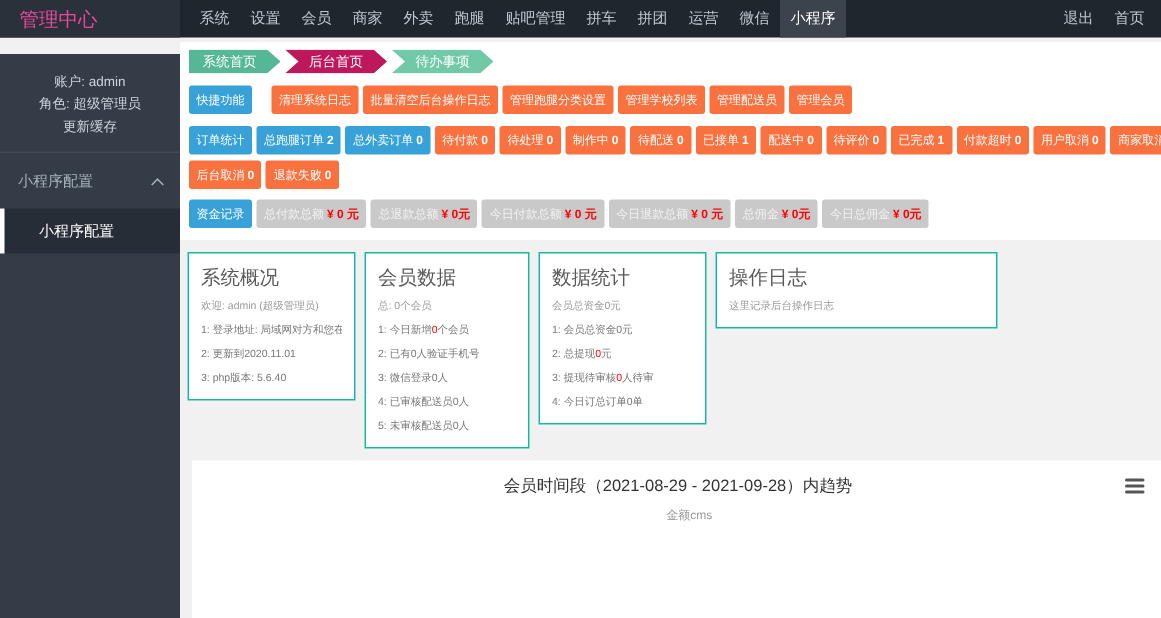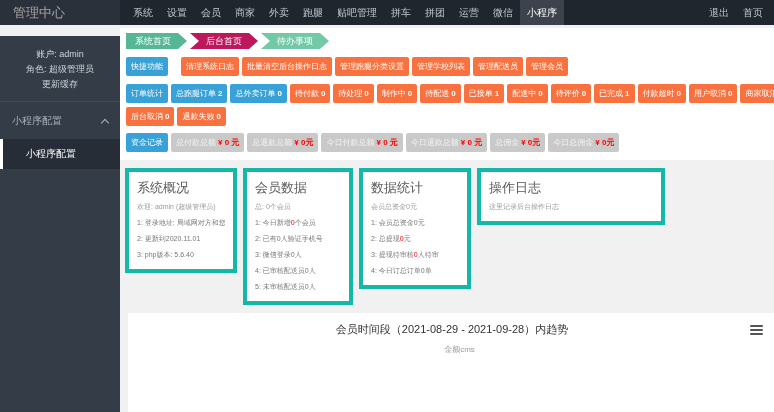--- a/index.html
+++ b/index.html
@@ -1,19 +1,19 @@
 <!DOCTYPE html>
 <html><head>
 <meta charset="utf-8">
 <style>
   html,body{margin:0;padding:0;}
   body{width:774px;height:412px;overflow:hidden;background:#f1f1f2;font-family:"Liberation Sans",sans-serif;}
   
   .topbar{position:absolute;top:0;left:0;width:774px;height:25px;background:#20262e;display:flex;align-items:stretch;z-index:5;}
-  .brand{width:120px;background:#2a313b;color:#a3a3a3;font-size:13px;display:flex;align-items:center;padding-left:13px;box-sizing:border-box;flex:none;}
+  .brand{width:120px;background:#2a313b;color:#ec4899;font-size:13px;display:flex;align-items:center;padding-left:13px;box-sizing:border-box;flex:none;}
   .nav{display:flex;align-items:stretch;color:#bfc7cf;font-size:10px;margin-left:6px;}
   .nav-item{padding:0 7px;line-height:25px;cursor:pointer;white-space:nowrap;}
   .nav-item.active{background:#3c434d;color:#fff;}
   .nav-right{margin-left:auto;display:flex;color:#bfc7cf;font-size:10px;padding-right:4px;}
   
   .sidebar{position:absolute;top:36px;left:0;width:120px;height:387px;background:#343c47;color:#cdd4db;box-sizing:border-box;}
   .account{text-align:center;padding:11px 0 9px;font-size:9px;line-height:15px;border-bottom:1px solid rgba(255,255,255,.07);}
   .group-header{padding:12px 12px 11px;font-size:10px;color:#a9b3bd;display:flex;justify-content:space-between;align-items:center;cursor:pointer;}
   .chevron-up{width:5px;height:5px;border-left:1px solid #a9b3bd;border-top:1px solid #a9b3bd;transform:rotate(45deg);margin-top:3px;}
   .side-item{background:#272d36;border-left:3px solid #fff;color:#fff;padding:8px 0 8px 23px;font-size:10px;cursor:pointer;}
@@ -33,21 +33,21 @@
   .gray{background:#c9c9c9;color:#f2f2f2;}
   .row{display:flex;gap:3px;flex-wrap:nowrap;}
   .row1{margin-top:8px;gap:13px;}
   .rowstats{margin-top:8px;}
   .rowstats2{margin-top:4px;}
   .rowfunds{margin-top:7px;}
   .cnt{font-weight:bold;margin-left:2px;}
   .amount{color:#fe0000;font-weight:bold;margin-left:2px;}
   
   .panels{display:flex;gap:6px;margin:8px 5px 0;align-items:flex-start;}
-  .panel{background:#fff;border:4px solid #14b8a6;padding:7px 8px 9px;box-sizing:border-box;}
+  .panel{background:#fff;border:1px solid #14b8a6;padding:7px 8px 9px;box-sizing:border-box;}
   .panel h3{margin:0;font-size:13px;font-weight:normal;color:#595959;}
   .panel .sub{font-size:7px;color:#9a9a9a;margin-top:5px;white-space:nowrap;overflow:hidden;}
   .panel .line{font-size:7px;color:#777;margin-top:6px;white-space:nowrap;overflow:hidden;}
   .p1{width:112px;}
   .p2{width:110px;}
   .p3{width:112px;}
   .p4{width:188px;}
   .red{color:#f00;}
   
   .chart-card{background:#fff;margin:8px 8px 0;height:160px;position:relative;padding-top:9px;box-sizing:border-box;}

